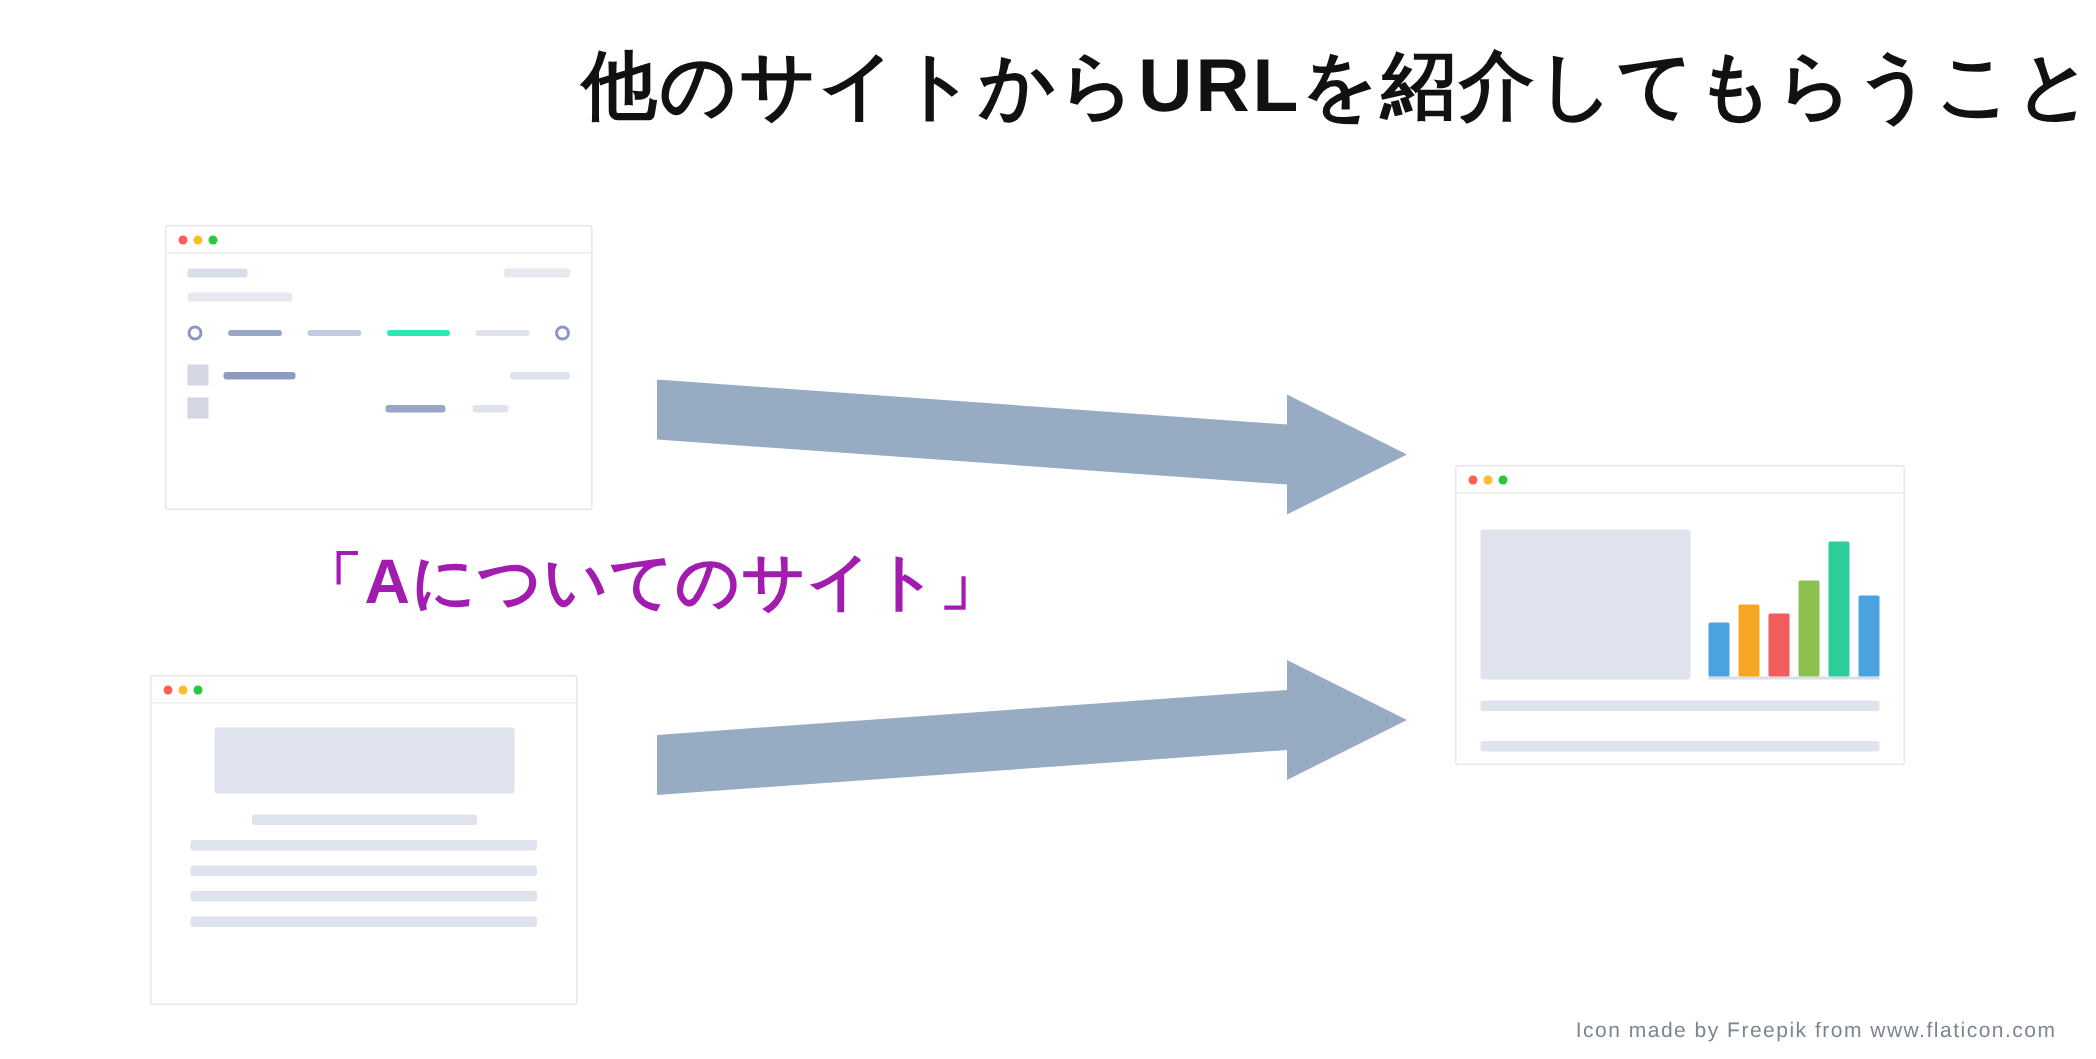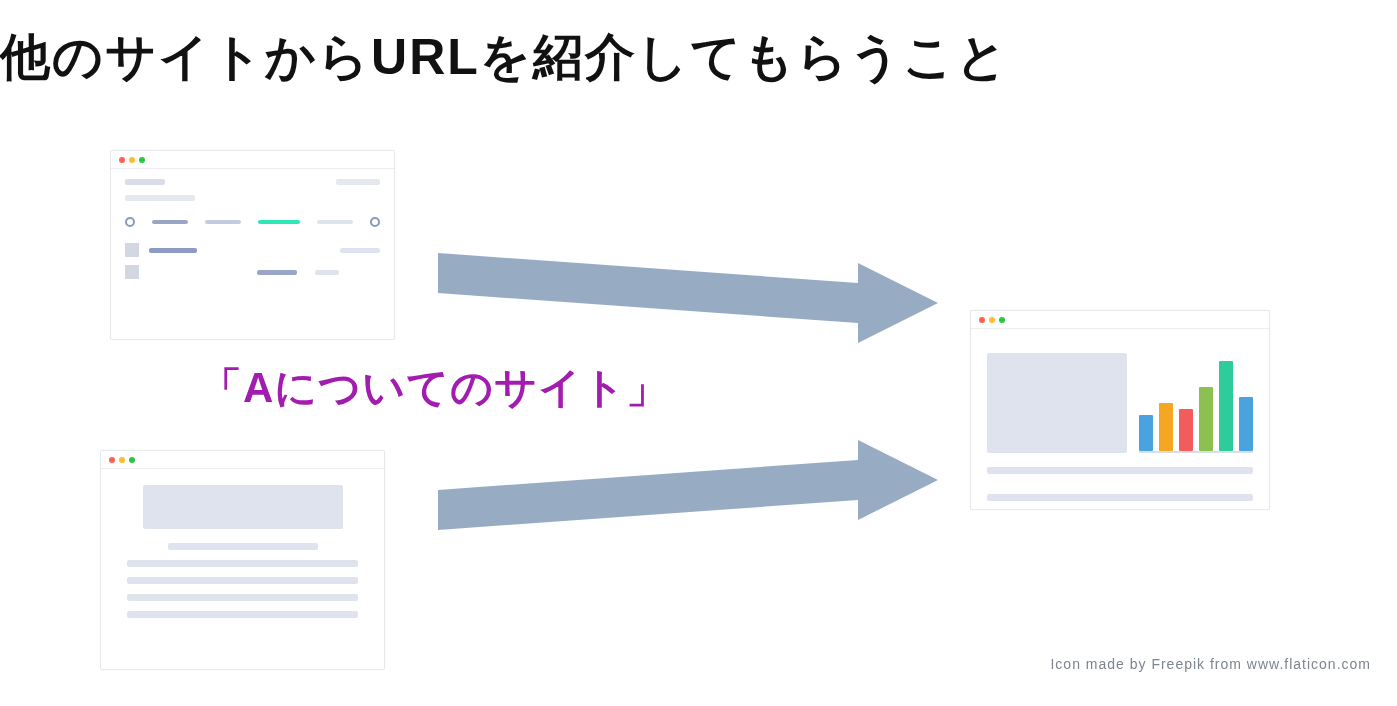--- a/index.html
+++ b/index.html
@@ -9,38 +9,38 @@
     background: #ffffff;
     position: relative;
     font-family: "Hiragino Sans", "Meiryo", sans-serif;
     overflow: hidden;
   }
   .title {
     position: absolute;
     top: 24px;
     left: 0;
     width: 100%;
-    text-align: left;
+    text-align: right;
     font-size: 50px;
     font-weight: 800;
     color: #111;
     letter-spacing: 2px;
   }
   .subtitle {
     position: absolute;
     top: 360px;
     left: 200px;
     font-size: 42px;
     font-weight: 700;
     color: #a21caf;
     letter-spacing: 1px;
   }
   .attribution {
     position: absolute;
-    bottom: 34px;
+    bottom: 12px;
     right: 26px;
     font-size: 14px;
     color: #7c8590;
     letter-spacing: 1px;
   }
   
   .browser {
     position: absolute;
     background: #ffffff;
     border: 1px solid #e6e8ec;

